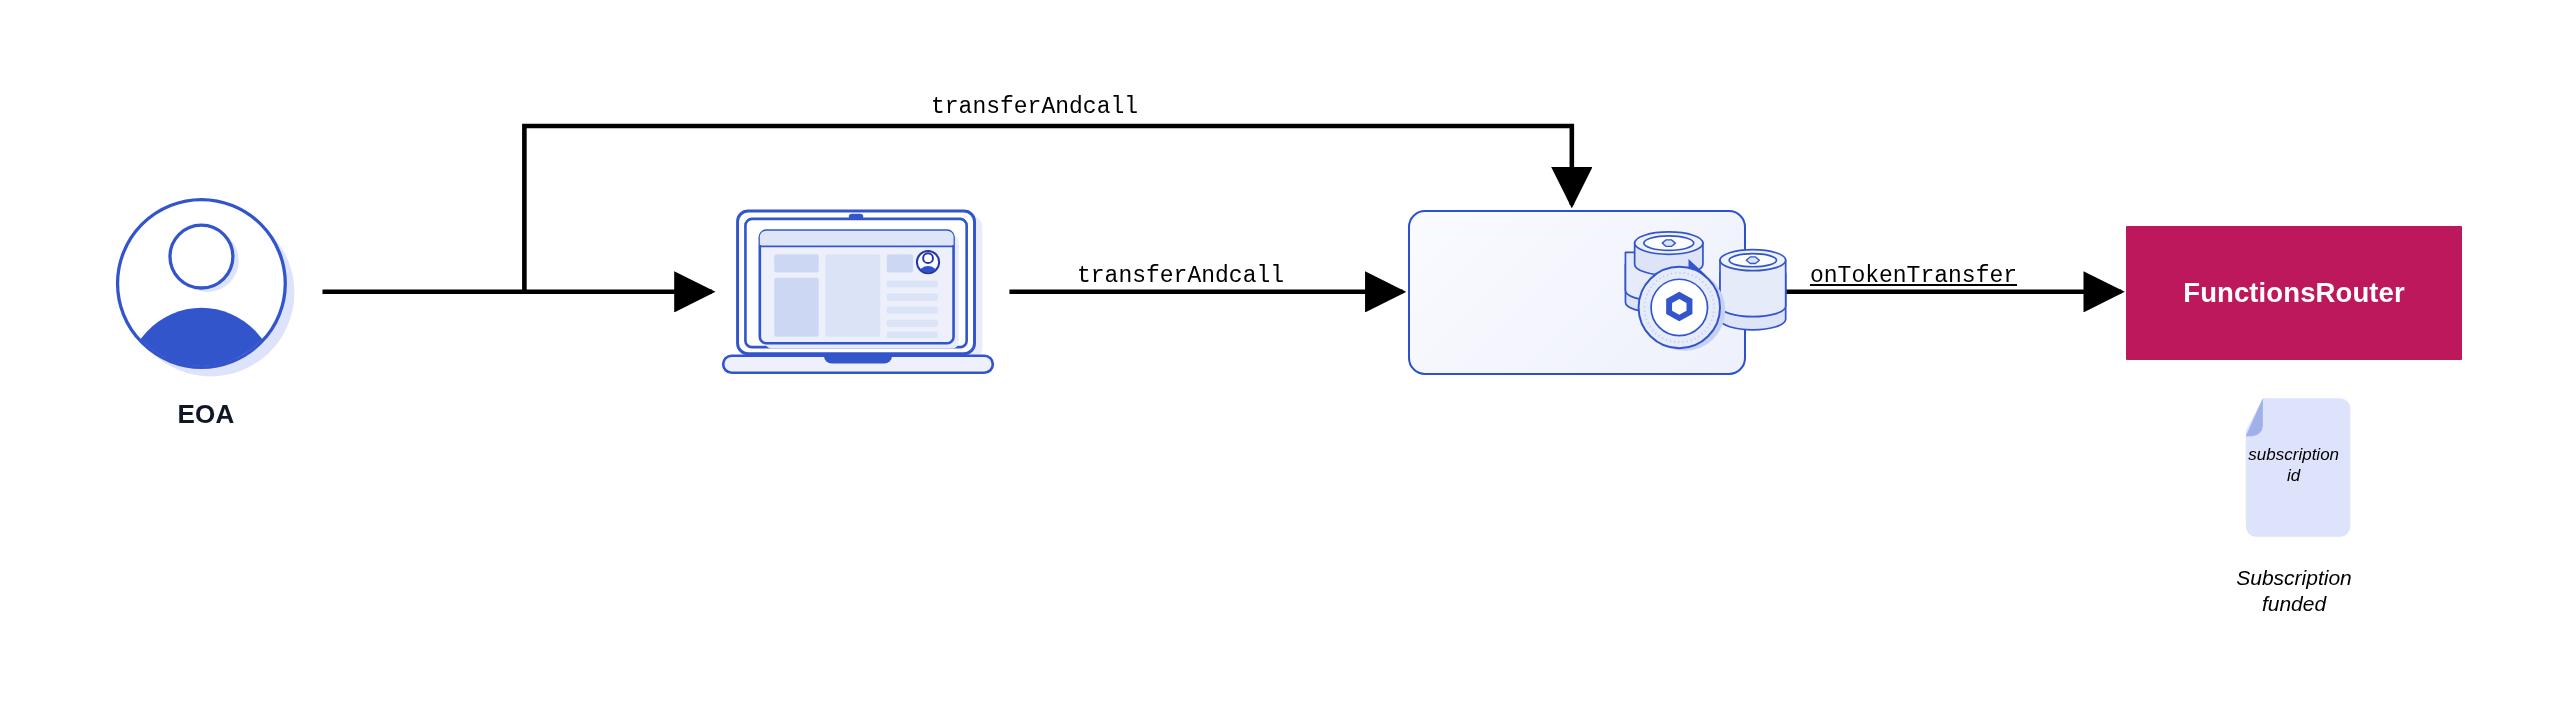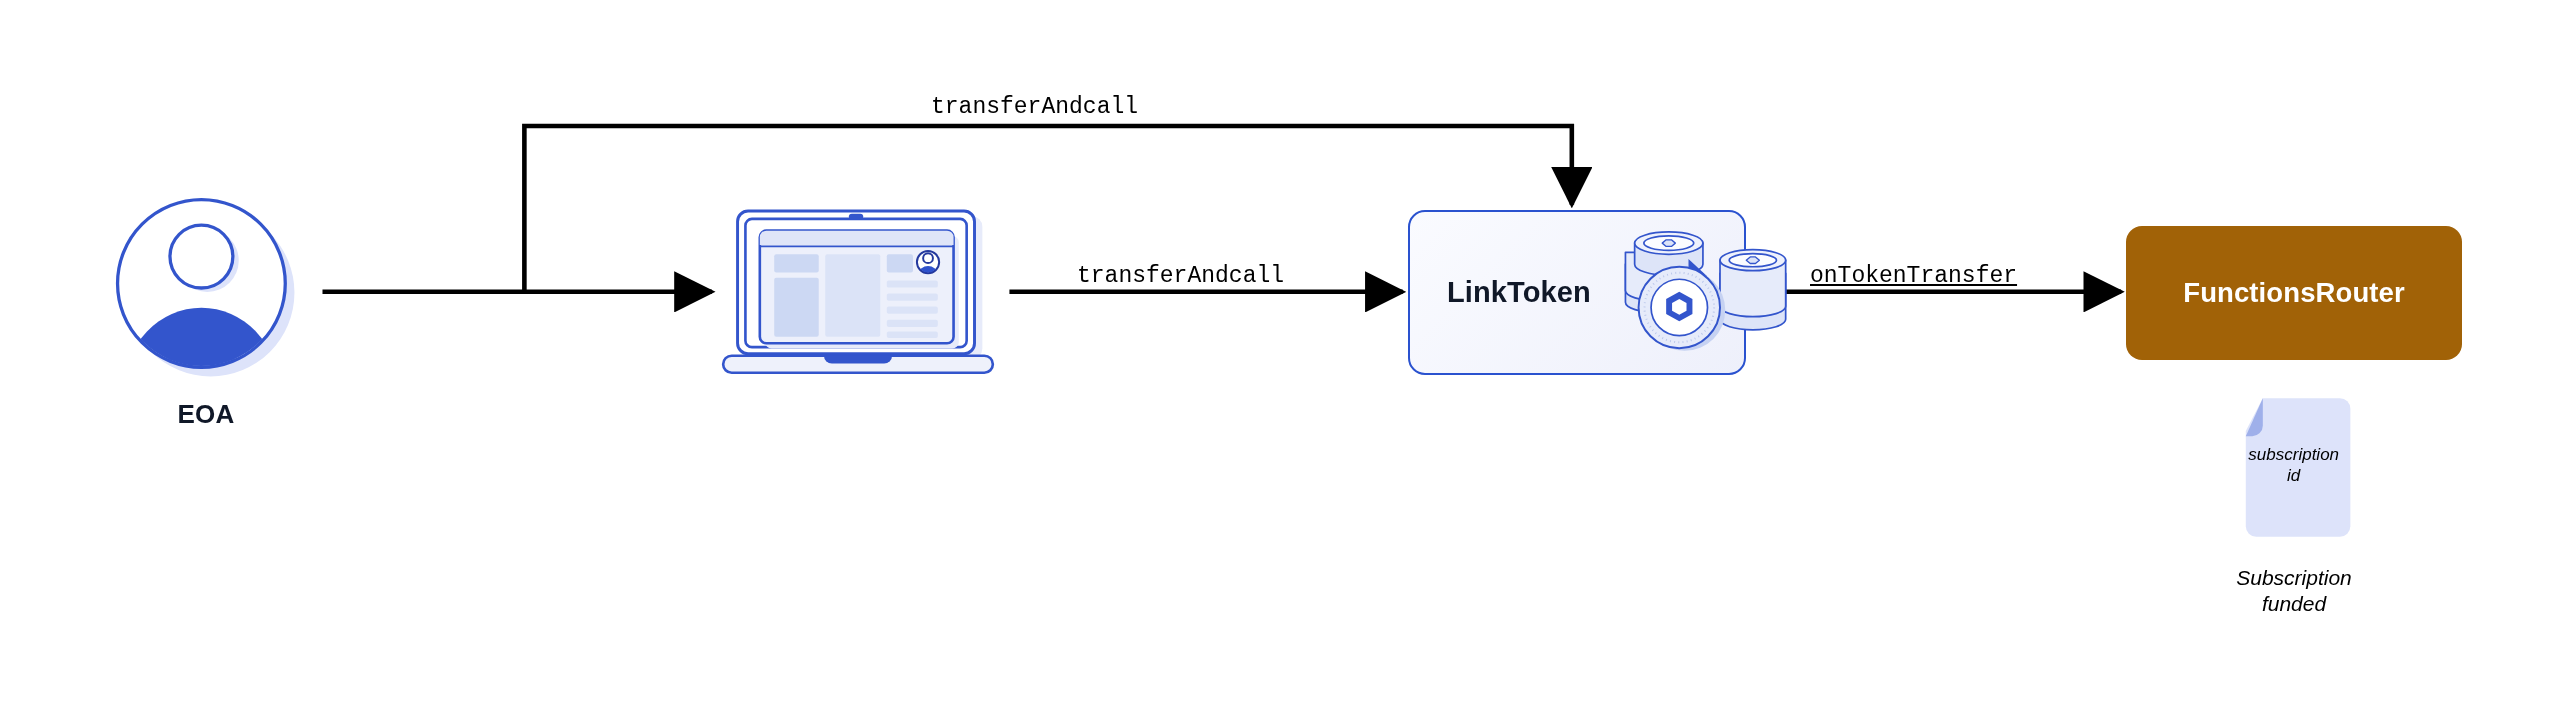--- a/index.html
+++ b/index.html
@@ -112,22 +112,22 @@
     left: 2126px;
     top: 226px;
     width: 336px;
     height: 134px;
   }
   #router-box {
     position: absolute;
     left: 0; top: 0;
     width: 100%;
     height: 100%;
-    background: #a16207;
-    border-radius: 16px;
+    background: #be185d;
+    border-radius: 1px;
     display: flex;
     align-items: center;
     justify-content: center;
   }
   #router-label {
     font-size: 27.5px;
     font-weight: bold;
     color: #ffffff;
     letter-spacing: 0.1px;
   }
@@ -277,21 +277,20 @@
       </g>
     </g>
 
     <rect x="14" y="253" width="412" height="26" rx="13" fill="#eef1fb" stroke="#3355cc" stroke-width="4"></rect>
     <path d="M168 253 h104 a12 12 0 0 1 -12 12 h-80 a12 12 0 0 1 -12 -12 z" fill="#3355cc"></path>
   </svg>
 </div>
 
 <div class="node" id="linktoken-node">
   <div id="linktoken-box"></div>
-  <div id="linktoken-label">LinkToken</div>
   <svg id="linktoken-coins" viewBox="0 0 300 210" xmlns="http://www.w3.org/2000/svg">
     <g stroke="#3355cc" stroke-width="2.6" fill="#dde4f8" stroke-linejoin="round">
 
       <path d="M22 58 v58 a50 16 0 0 0 100 0 v-58 z" fill="#dde4f8"></path>
       <path d="M22 40 v58 a50 16 0 0 0 100 0 v-58 z" fill="#e6ebfa"></path>
 
       <path d="M36 26 v32 a52 17 0 0 0 104 0 v-32 z" fill="#dde4f8"></path>
       <ellipse cx="88" cy="26" rx="52" ry="17" fill="#eef1fc"></ellipse>
       <ellipse cx="88" cy="26" rx="38" ry="11" fill="#fbfcff"></ellipse>
       <path d="M78 26 l6 -5 h8 l6 5 l-6 5 h-8 z" fill="#dde4f8" stroke-width="2"></path>

